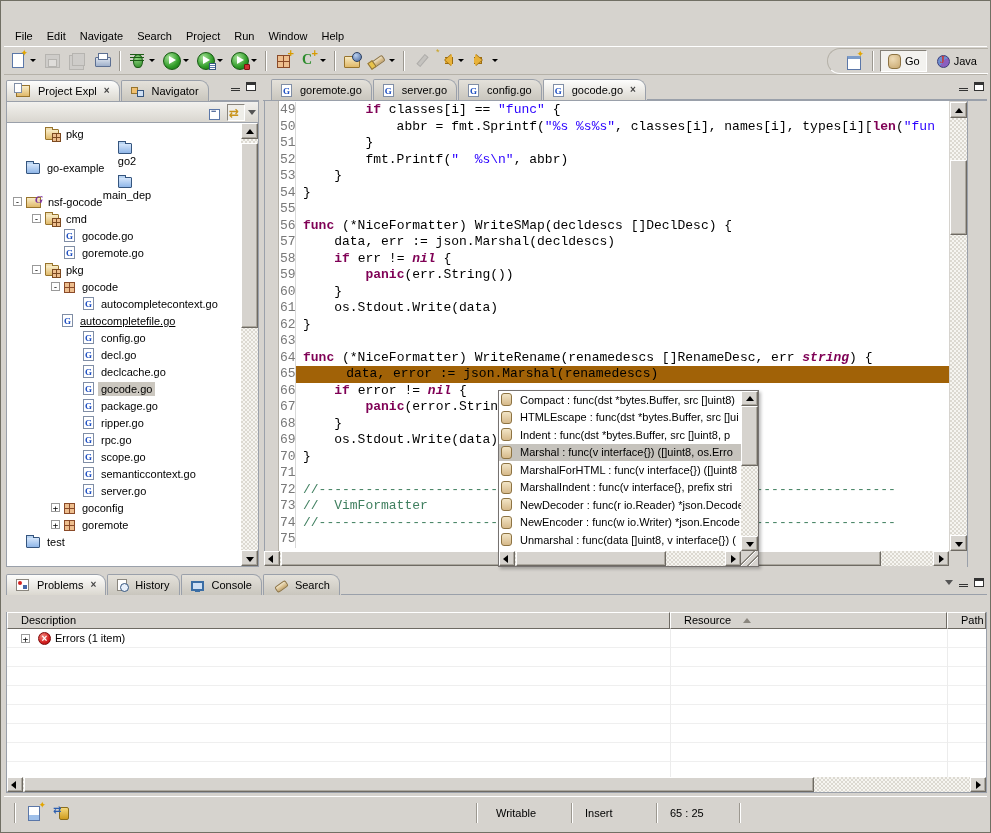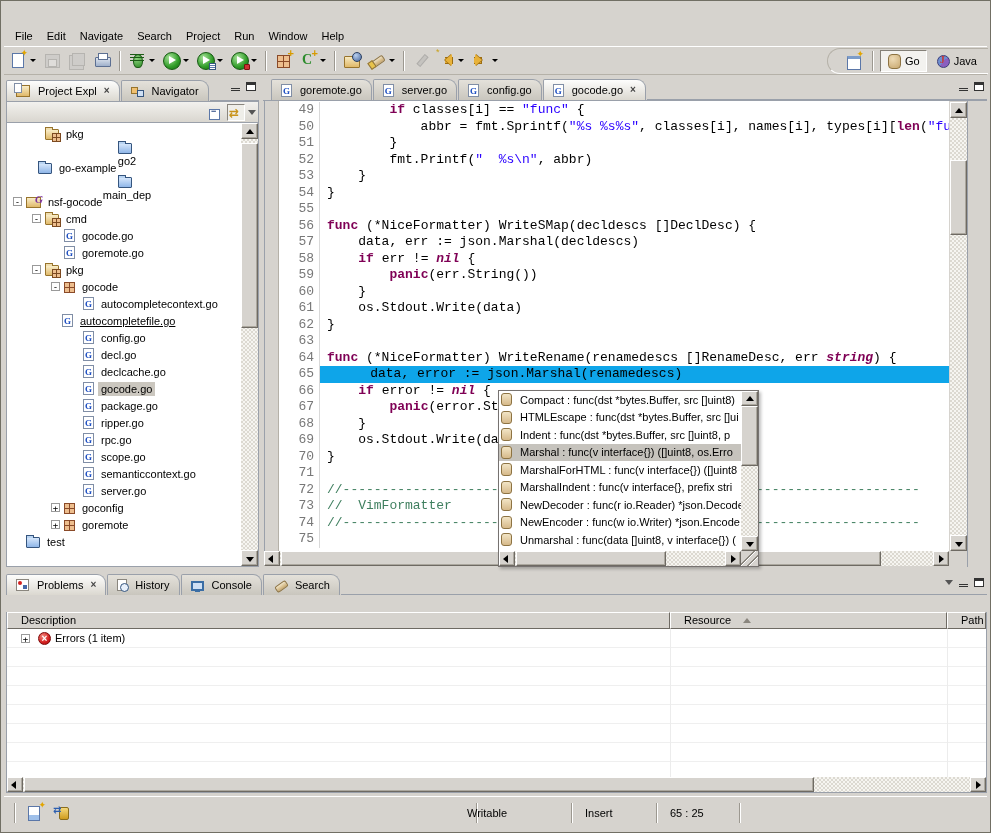--- a/index.html
+++ b/index.html
@@ -136,23 +136,23 @@
   .arr-left{left:3px;top:3px;border-right:5px solid #000;border-left:none;}
   .arr-right{left:5px;top:3px;border-left:5px solid #000;border-right:none;}
 
   
   .editor{left:262px;top:77px;width:724px;height:489px;}
   .etabs{height:23px;display:flex;align-items:flex-end;border-bottom:1px solid #9aa0aa;padding-left:8px;}
   .ebody{position:absolute;left:1px;top:23px;right:38px;bottom:16px;background:#fff;overflow:hidden;border-left:1px solid #9aa0aa;}
   .ruler{position:absolute;left:0;top:0;width:14px;height:100%;background:#d6d3ce;border-right:1px solid #b5b1a8;}
   .codewrap{position:absolute;left:15px;top:1px;right:0;bottom:0;font:13px/16.5px "Liberation Mono",monospace;white-space:pre;}
   .code-line{display:flex;height:16.5px;}
-  .ln{flex:none;width:40px;text-align:right;color:#787878;padding-right:5px;border-right:1px solid #d9d9d9;}
+  .ln{flex:none;width:16px;text-align:center;color:#787878;padding-right:5px;border-right:1px solid #d9d9d9;}
   .ctxt{flex:1;padding-left:7px;overflow:hidden;}
-  .code-line.cur .ctxt{background:#0ea5e9;padding-left:19px;}
+  .code-line.cur .ctxt{background:#a16207;padding-left:19px;}
   .tk{color:#7f0055;font-weight:bold;}
   .tn{color:#7f0055;font-weight:bold;font-style:italic;}
   .ts{color:#2a00ff;}
   .tc{color:#3f7f5f;}
   .tp{color:#000;}
   .evscroll{position:absolute;right:20px;top:24px;width:17px;bottom:16px;}
   .ehscroll{position:absolute;left:1px;right:38px;bottom:1px;height:15px;}
   .editor-rborder{position:absolute;right:19px;top:23px;bottom:0;width:1px;background:#9aa0aa;}
 
   
@@ -313,21 +313,21 @@
           <div class="tree-row" style="padding-left: 25px;">
             <span class="exp-spacer"></span>
             <span class="ic ic-pkgfolder"></span>
             <span class="tlbl">pkg</span>
           </div>
           <div class="tree-row" style="padding-left: 6px; flex-direction: column;">
             <span class="exp-spacer"></span>
             <span class="ic ic-folder"></span>
             <span class="tlbl">go2</span>
           </div>
-          <div class="tree-row" style="padding-left: 18px;">
+          <div class="tree-row" style="padding-left: 6px;">
             <span class="exp-spacer"></span>
             <span class="ic ic-folder"></span>
             <span class="tlbl">go-example</span>
           </div>
           <div class="tree-row" style="padding-left: 6px; flex-direction: column;">
             <span class="exp-spacer"></span>
             <span class="ic ic-folder"></span>
             <span class="tlbl">main_dep</span>
           </div>
           <div class="tree-row" style="padding-left: 6px;">
@@ -619,21 +619,21 @@
           </div>
       </div>
     </div>
   </div>
 
   <div class="statusbar">
     <span class="sb-sep" style="left:10px;"></span>
     <span class="sbi sbi-fastview" style="left:22px;"></span>
     <span class="sbi sbi-build" style="left:50px;"></span>
     <span class="sb-sep" style="left:472px;"></span>
-    <span class="sb-field" style="left:450px;width:94px;">Writable</span>
+    <span class="sb-field" style="left:479px;width:94px;">Writable</span>
     <span class="sb-sep" style="left:567px;"></span>
     <span class="sb-field" style="left:568px;width:84px;">Insert</span>
     <span class="sb-sep" style="left:652px;"></span>
     <span class="sb-field" style="left:653px;width:82px;">65 : 25</span>
     <span class="sb-sep" style="left:735px;"></span>
   </div>
 
 </div>
 
 </body></html>

